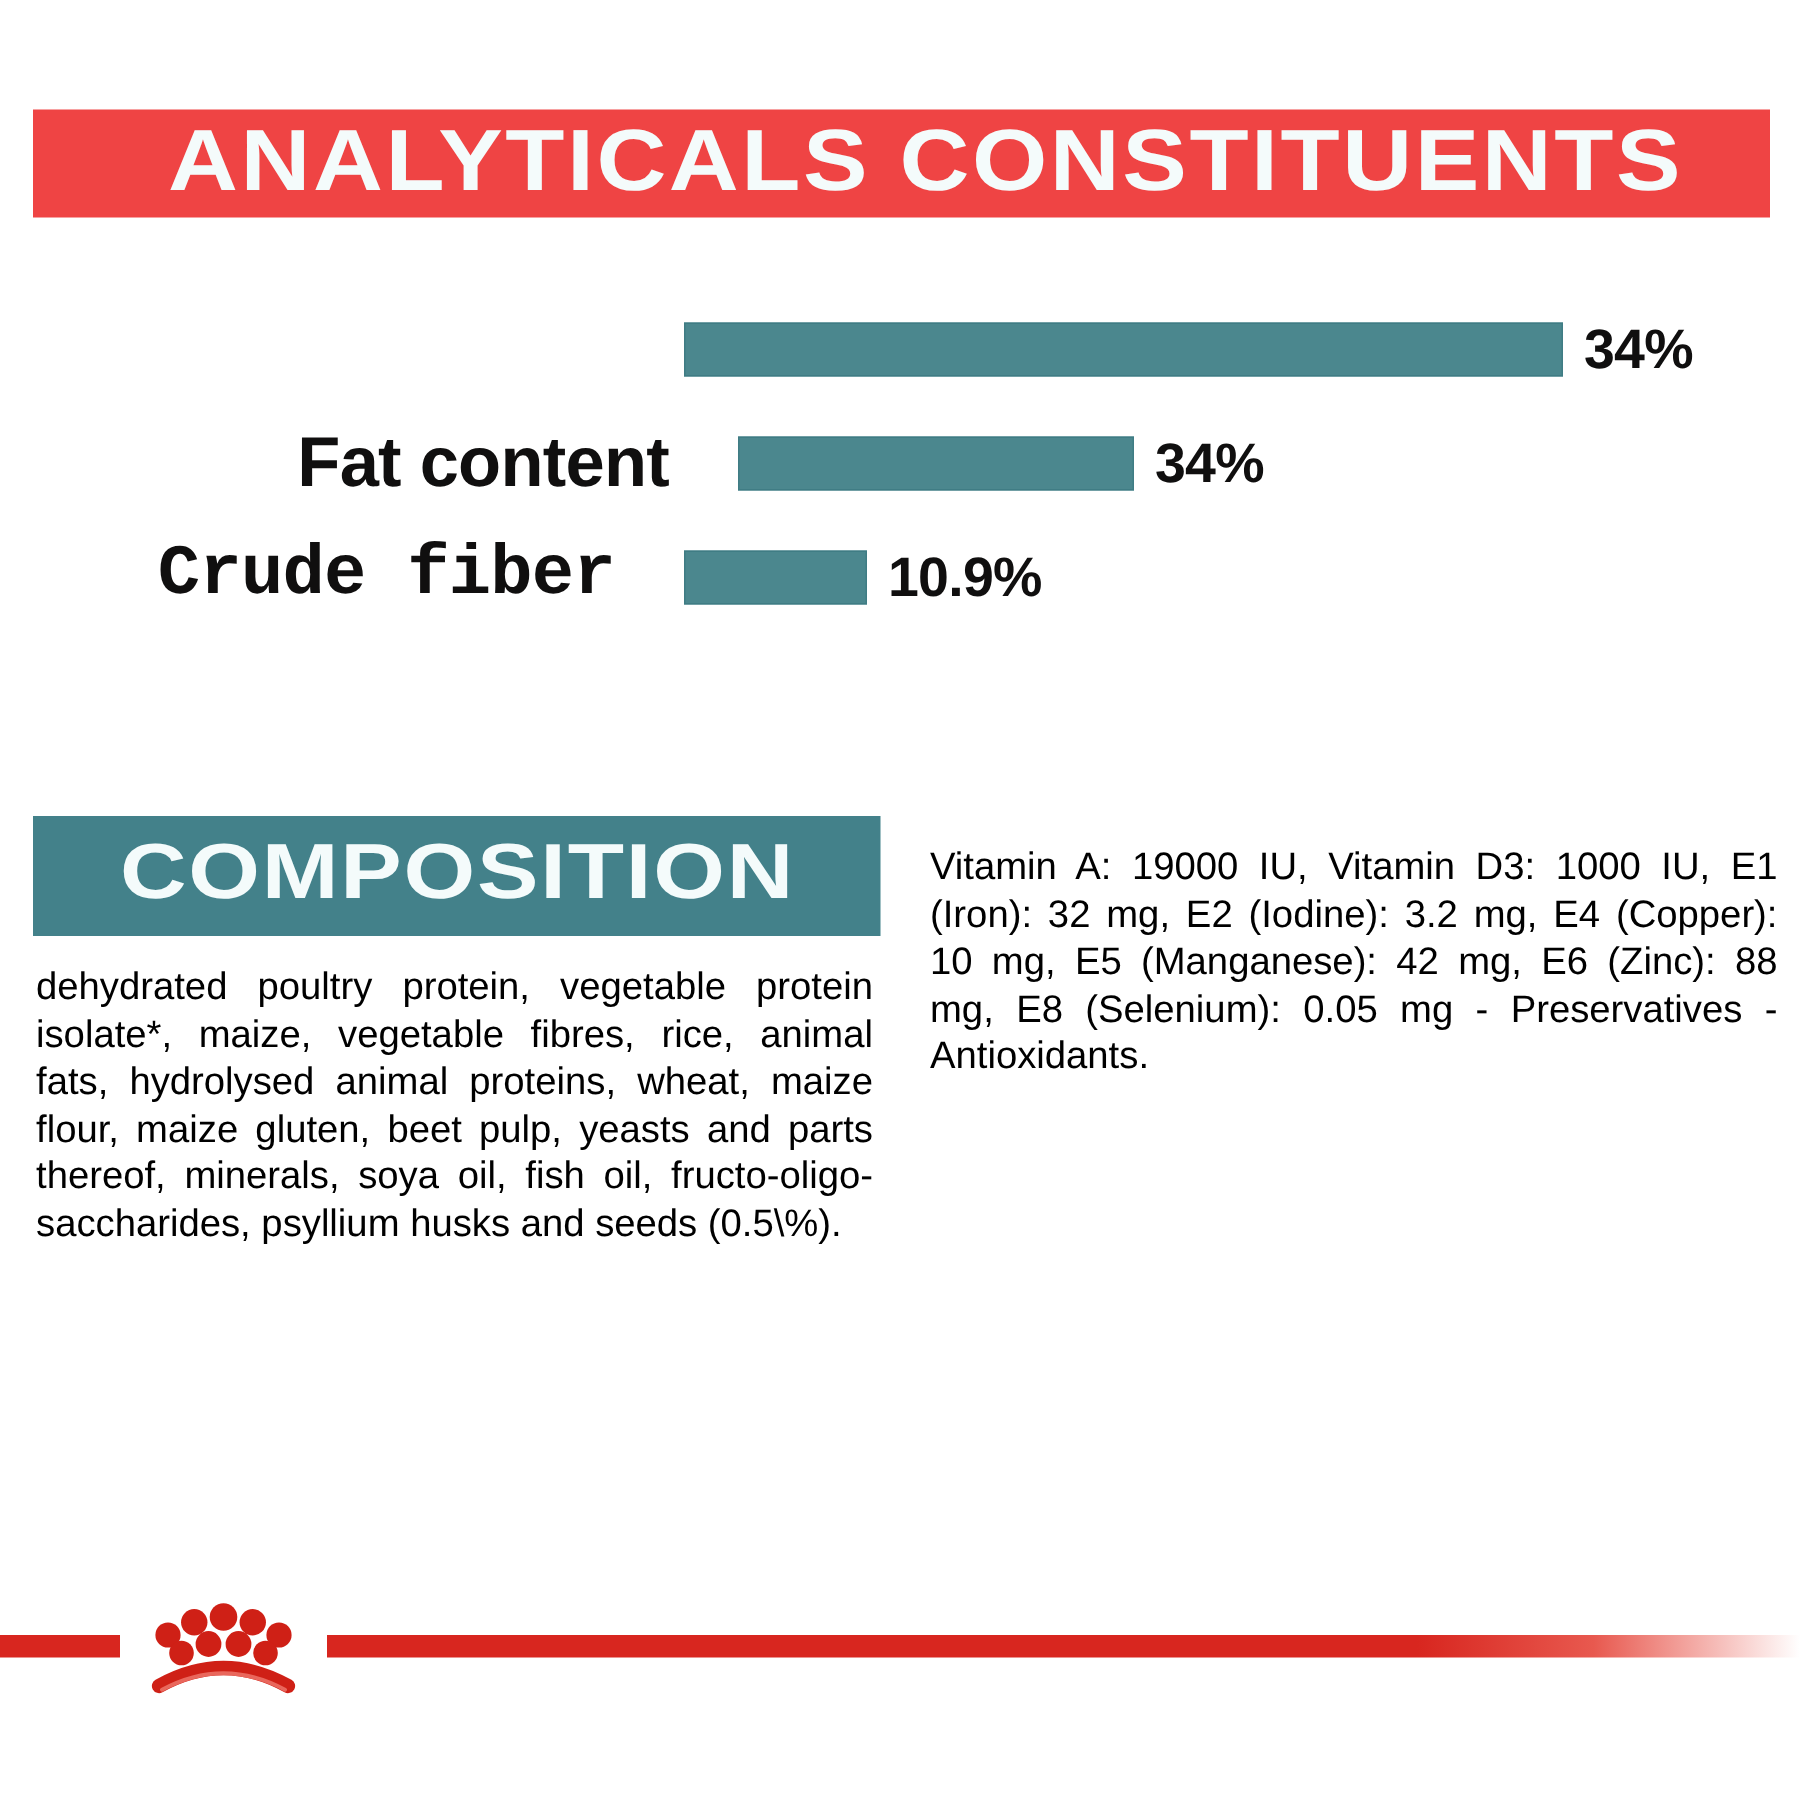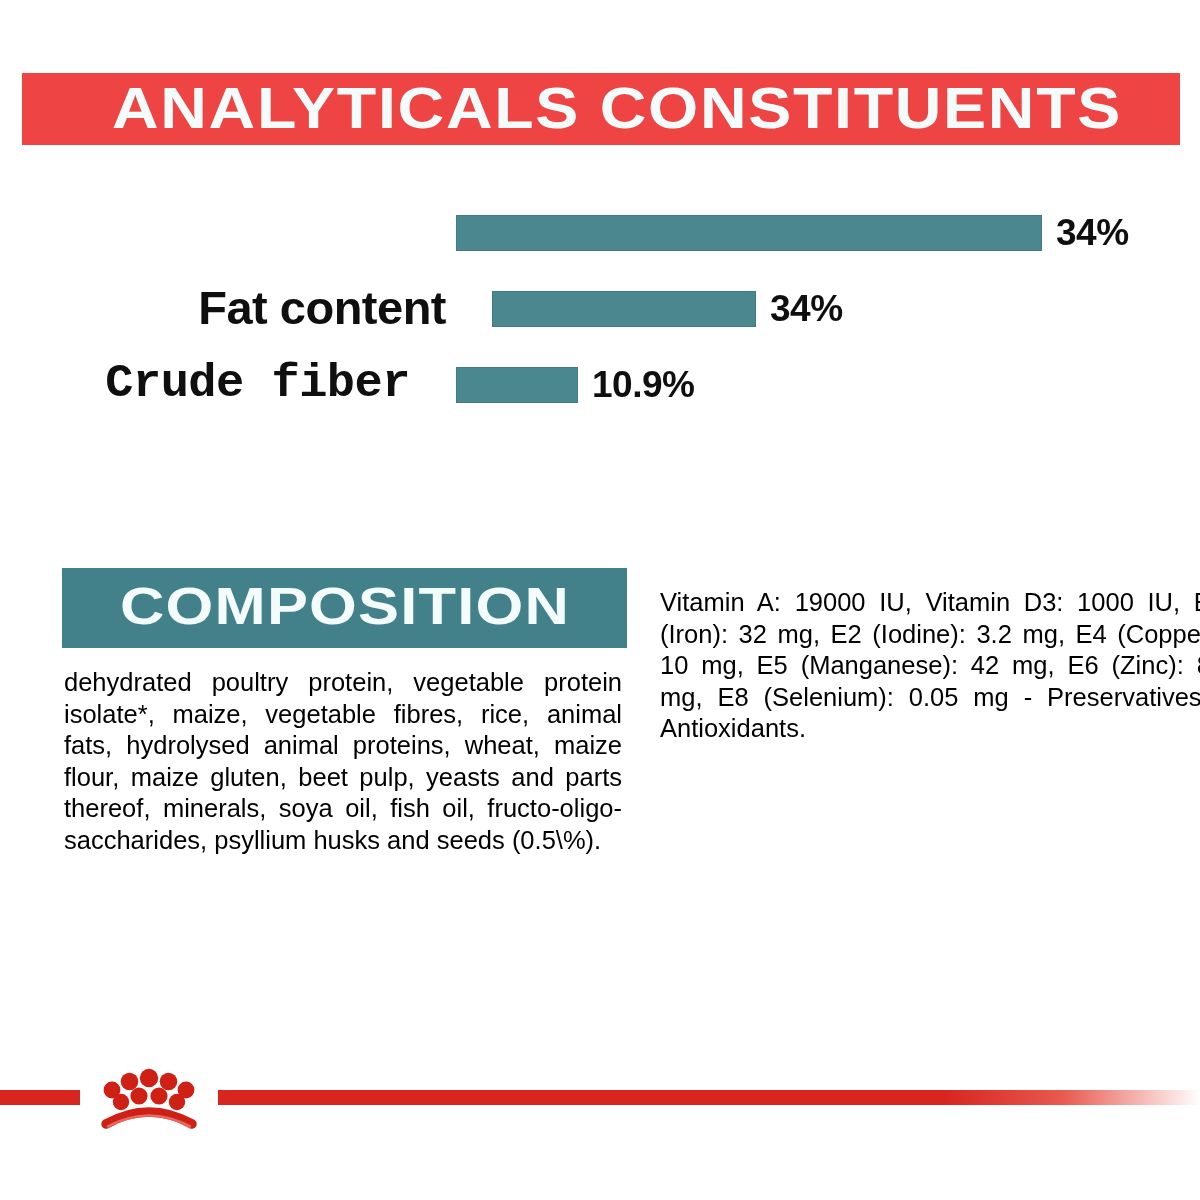--- a/index.html
+++ b/index.html
@@ -106,23 +106,22 @@
     font-size: 37px;
     letter-spacing: -0.5px;
     font-family: "Liberation Sans Narrow", "Liberation Sans", sans-serif;
     white-space: nowrap;
     text-align: center;
   }
 
   
   .col {
     position: absolute;
-    top: 568px;
+    top: 544px;
     width: 565px;
-    margin-left: 40px;
   }
   .col.left  { left: 22px;  }
   .col.right { left: 620px; }
 
   .col-header {
     height: 80px;
     background: #43818a;
     position: relative;
     box-sizing: border-box;
   }

